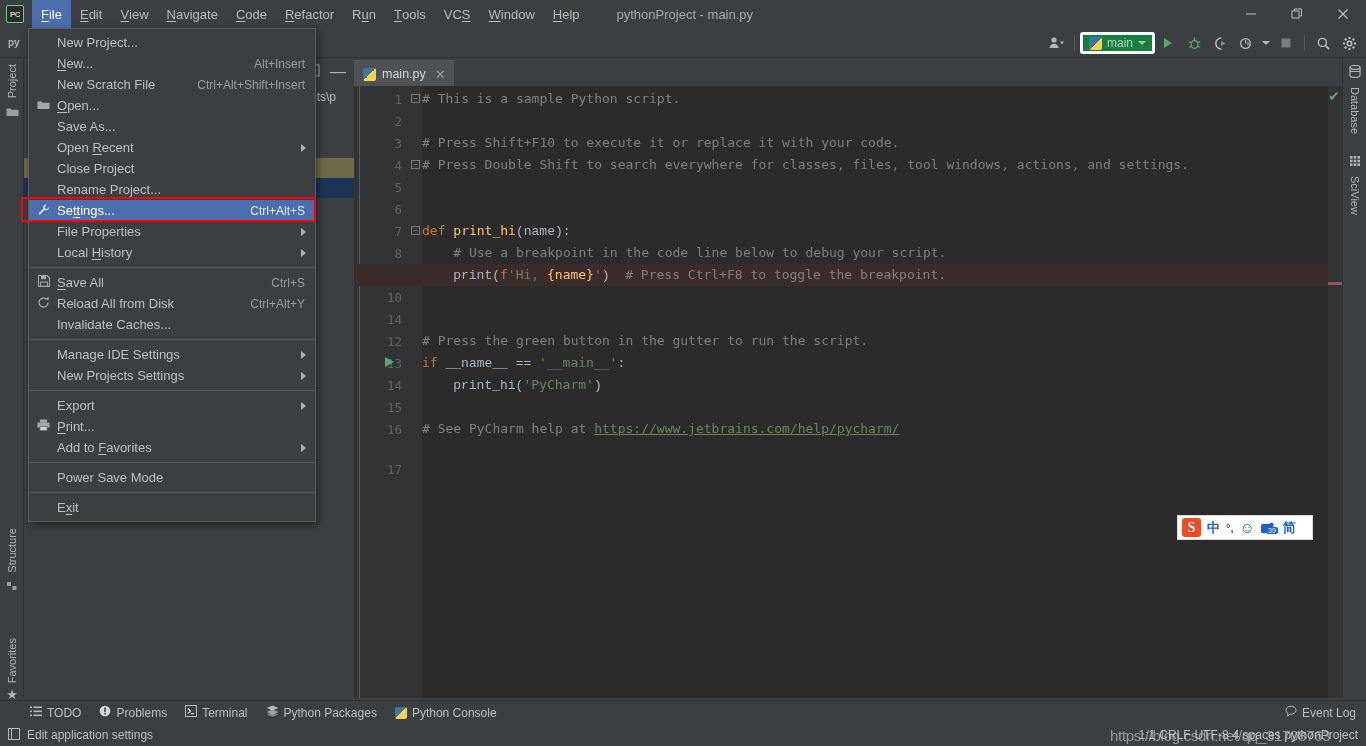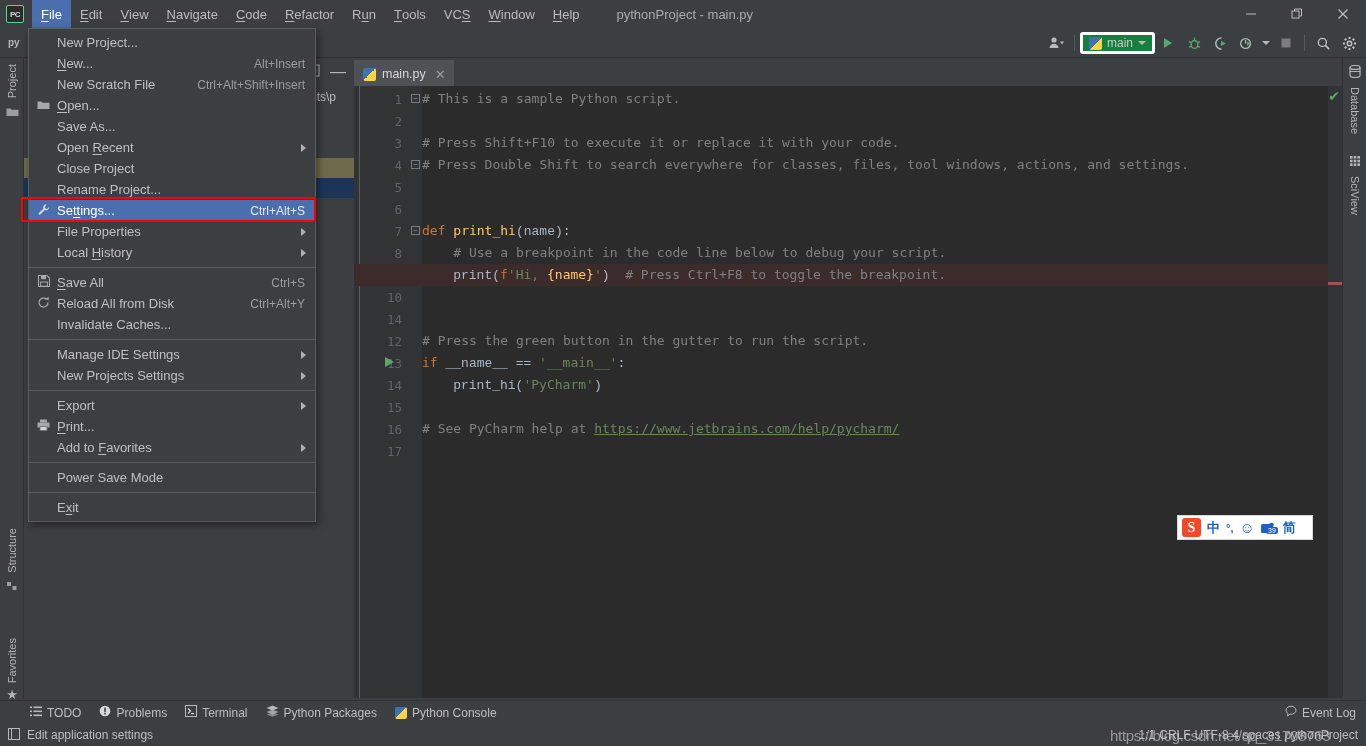--- a/index.html
+++ b/index.html
@@ -413,21 +413,21 @@
           <div class="gline" style="top: 138px;">7</div>
           <div class="gline" style="top: 160px;">8</div>
           <div class="gline" style="top: 182px;">9</div>
           <div class="gline" style="top: 204px;">10</div>
           <div class="gline" style="top: 226px;">14</div>
           <div class="gline" style="top: 248px;">12</div>
           <div class="gline" style="top: 270px;">13</div>
           <div class="gline" style="top: 292px;">14</div>
           <div class="gline" style="top: 314px;">15</div>
           <div class="gline" style="top: 336px;">16</div>
-          <div class="gline" style="top: 358px;">17</div>
+          <div class="gline" style="top: 376px;">17</div>
         </div>
       <div class="foldcol">
           <div class="fold" style="top: 8px;">−</div>
           <div class="fold" style="top: 74px;">−</div>
           <div class="fold" style="top: 140px;">−</div>
           <div class="fold" style="top: 184px;">−</div>
         </div>
       <div class="foldline" style="top:11px;height:60px;"></div>
       <div class="foldline" style="top:209px;height:60px;"></div>
       <div class="foldline" style="top:0px;height:612px;"></div>

